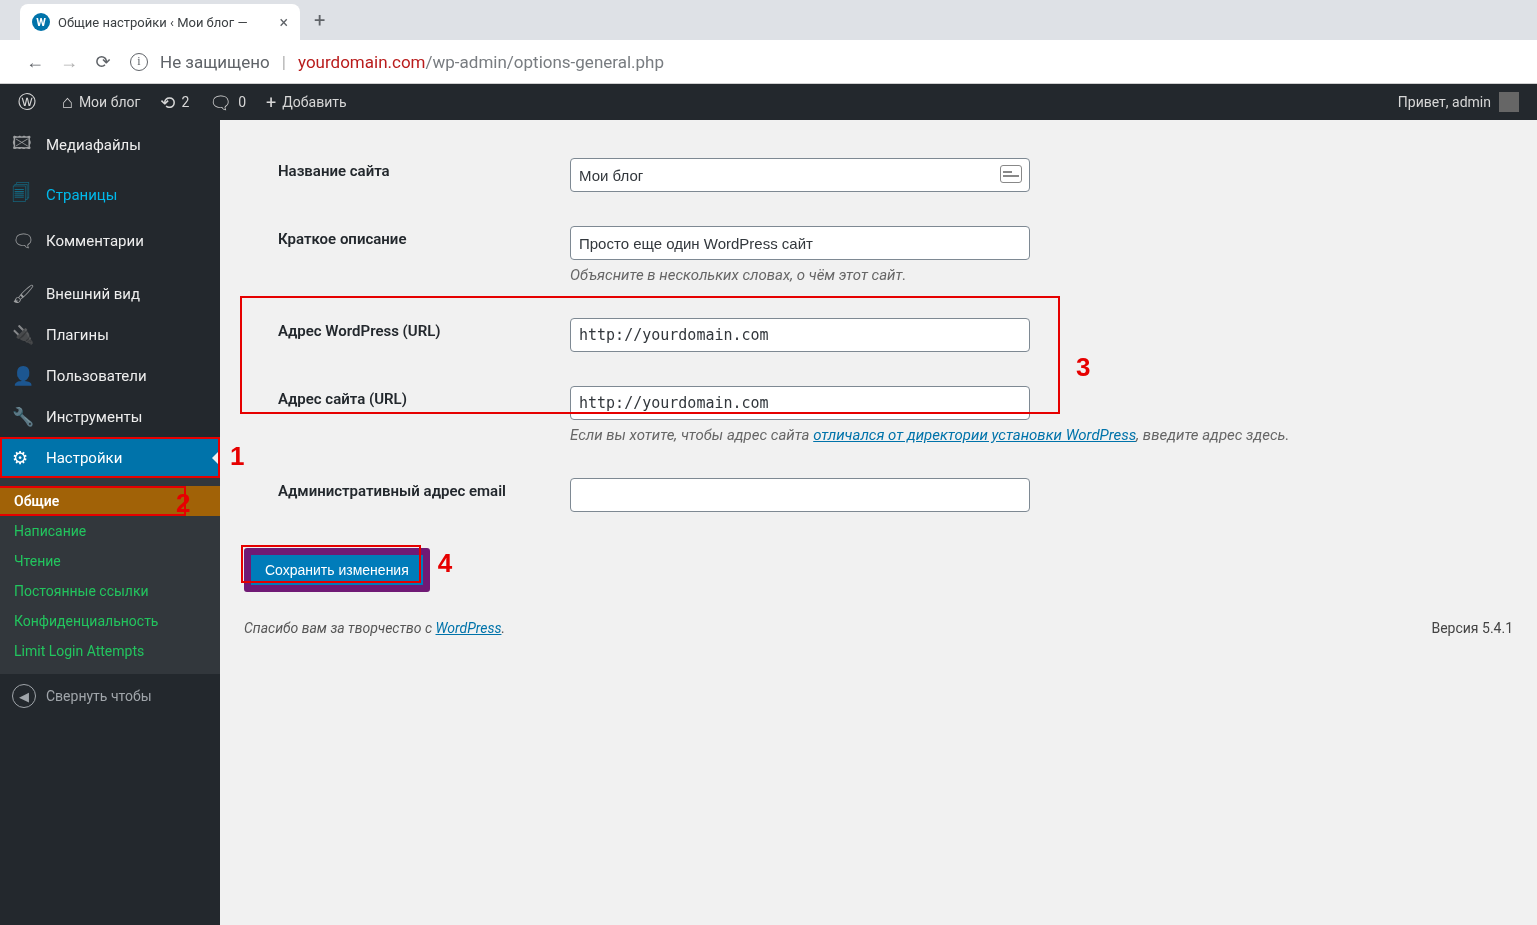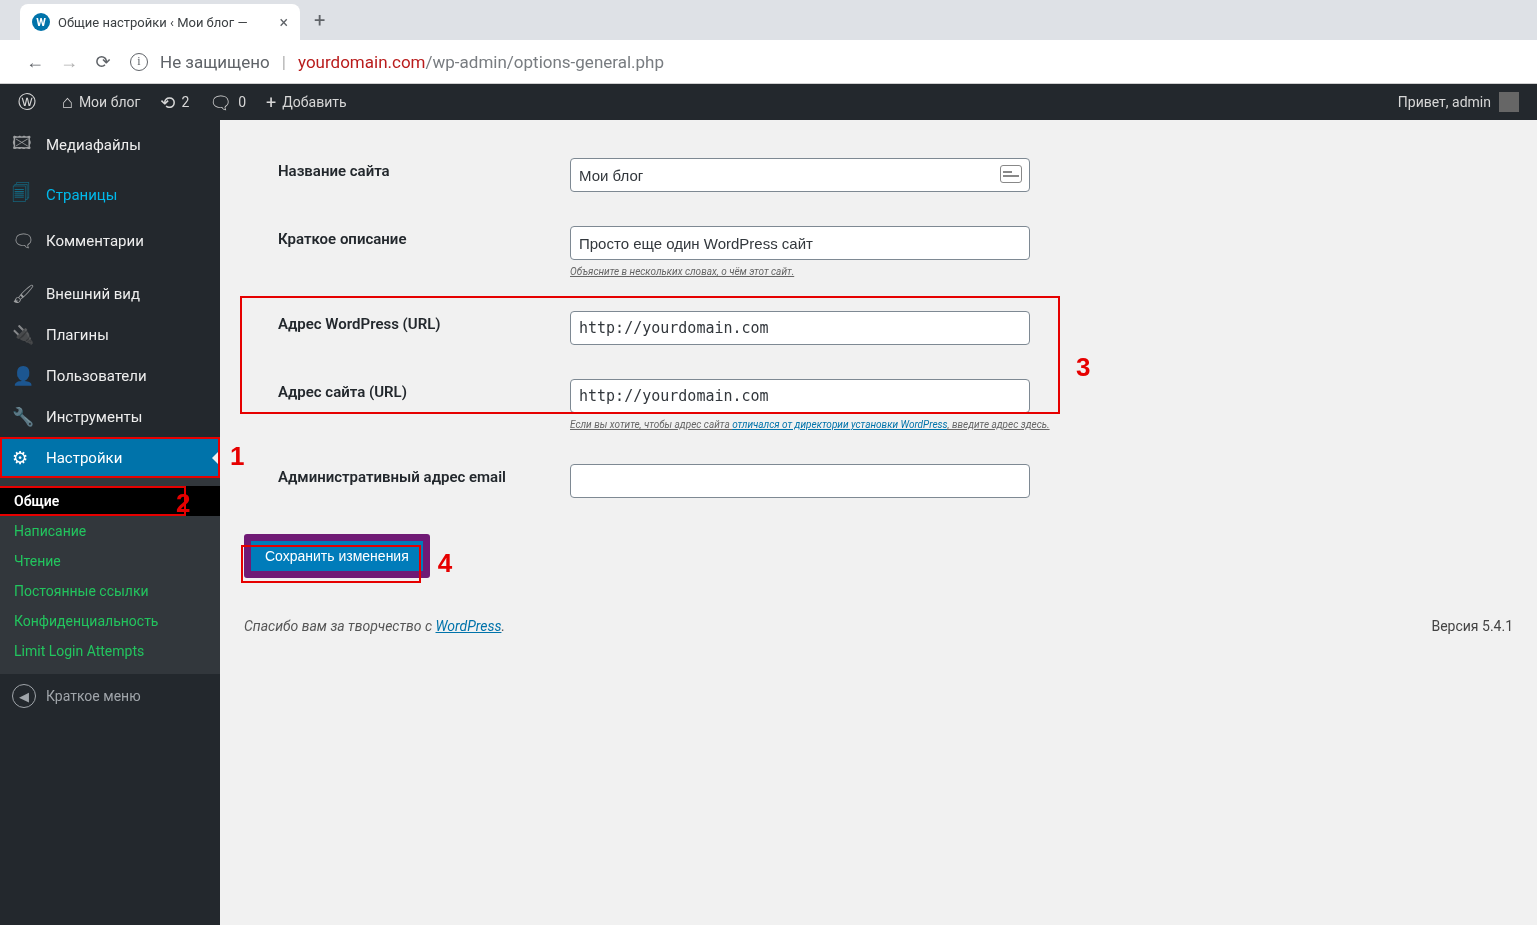--- a/index.html
+++ b/index.html
@@ -33,40 +33,40 @@
 .wp-body { display: flex; min-height: calc(100vh - 120px); }
 .admin-menu { width: 220px; background: #23282d; color: #eee; font-size: 15px; }
 .menu-item { display: flex; align-items: center; padding: 10px 12px; cursor: pointer; color: #eee; }
 .menu-item .mi { width: 24px; margin-right: 10px; font-size: 18px; opacity: 0.6; }
 .menu-item.current { background: #0073aa; color: #fff; position: relative; }
 .menu-item.current .mi { opacity: 1; }
 .menu-item.current::after { content: ''; position: absolute; right: 0; top: 50%; margin-top: -8px; border: 8px solid transparent; border-right-color: #f1f1f1; }
 .menu-item.highlight-pages { color: #00b9eb; }
 .submenu { background: #32373c; padding: 8px 0; }
 .submenu-item { padding: 7px 14px; cursor: pointer; color: #22c55e; font-size: 14px; }
-.submenu-item.current { background: #000000; color: #fff; font-weight: 600; }
+.submenu-item.current { background: #a16207; color: #fff; font-weight: 600; }
 .collapse { display: flex; align-items: center; padding: 10px 12px; color: #a0a5aa; cursor: pointer; font-size: 14px; }
 .collapse .ci { width: 24px; height: 24px; border: 1.5px solid #a0a5aa; border-radius: 50%; display: flex; align-items: center; justify-content: center; margin-right: 10px; font-size: 13px; }
 
 
 .wp-content { flex: 1; padding: 20px 24px; position: relative; background: #f1f1f1; }
 .form-table { width: 100%; margin-left: 32px; }
 .form-table th { width: 280px; text-align: left; vertical-align: top; padding: 20px 10px 20px 0; font-weight: 600; font-size: 15px; color: #23282d; }
 .form-table td { padding: 16px 10px; vertical-align: top; }
 .regular-text { width: 460px; padding: 5px 8px; font-size: 15px; border: 1px solid #7e8993; border-radius: 4px; background: #fff; color: #32373c; height: 34px; }
 .code-text { font-family: Consolas, monospace; }
-.description { color: #666; font-style: italic; font-size: 10px; margin-top: 6px; text-decoration: underline; }
+.description { color: #666; font-style: italic; font-size: 15px; margin-top: 6px; }
 .description a { color: #0073aa; font-style: italic; }
 .site-name-wrap { position: relative; width: 460px; }
 .input-trail { position: absolute; right: 8px; top: 7px; width: 22px; height: 18px; border: 1.5px solid #888; border-radius: 3px; display: flex; flex-direction: column; justify-content: center; padding: 1px 2px; gap: 2px; }
 .input-trail span { height: 2px; background: #888; }
 .input-trail span:first-child { width: 55%; }
 
 .button-primary { background: #007cba; border: 7px solid #701a75; color: #fff; padding: 7px 14px; font-size: 14px; border-radius: 3px; cursor: pointer; }
-.footer { display: flex; justify-content: space-between; align-items: center; margin-top: 40px; font-size: 14px; font-style: italic; color: #555; }
+.footer { display: flex; justify-content: space-between; align-items: center; margin-top: 28px; font-size: 14px; font-style: italic; color: #555; }
 .footer a { color: #0073aa; }
 .footer .ver { font-style: normal; color: #444; }
 
 
 .redbox { border: 2px solid #e60000; position: absolute; pointer-events: none; }
 .redlabel { color: #e60000; font-weight: 700; font-size: 26px; position: absolute; font-family: Arial, sans-serif; }
 </style>
 </head>
 <body>
 
@@ -160,21 +160,21 @@
     <div class="submenu">
       <div class="submenu-item current" id="smi-general">Общие</div>
       <div class="submenu-item">Написание</div>
       <div class="submenu-item">Чтение</div>
       <div class="submenu-item">Постоянные ссылки</div>
       <div class="submenu-item">Конфиденциальность</div>
       <div class="submenu-item">Limit Login Attempts</div>
     </div>
     <div class="collapse">
         <span class="ci">◀</span>
-        <span>Краткое меню</span>
+        <span>Свернуть чтобы</span>
       </div>
   </div>
 
   <div class="wp-content">
     <table class="form-table">
       <tbody>
           <tr>
         <th>Название сайта</th>
         <td>
           <div class="site-name-wrap">

